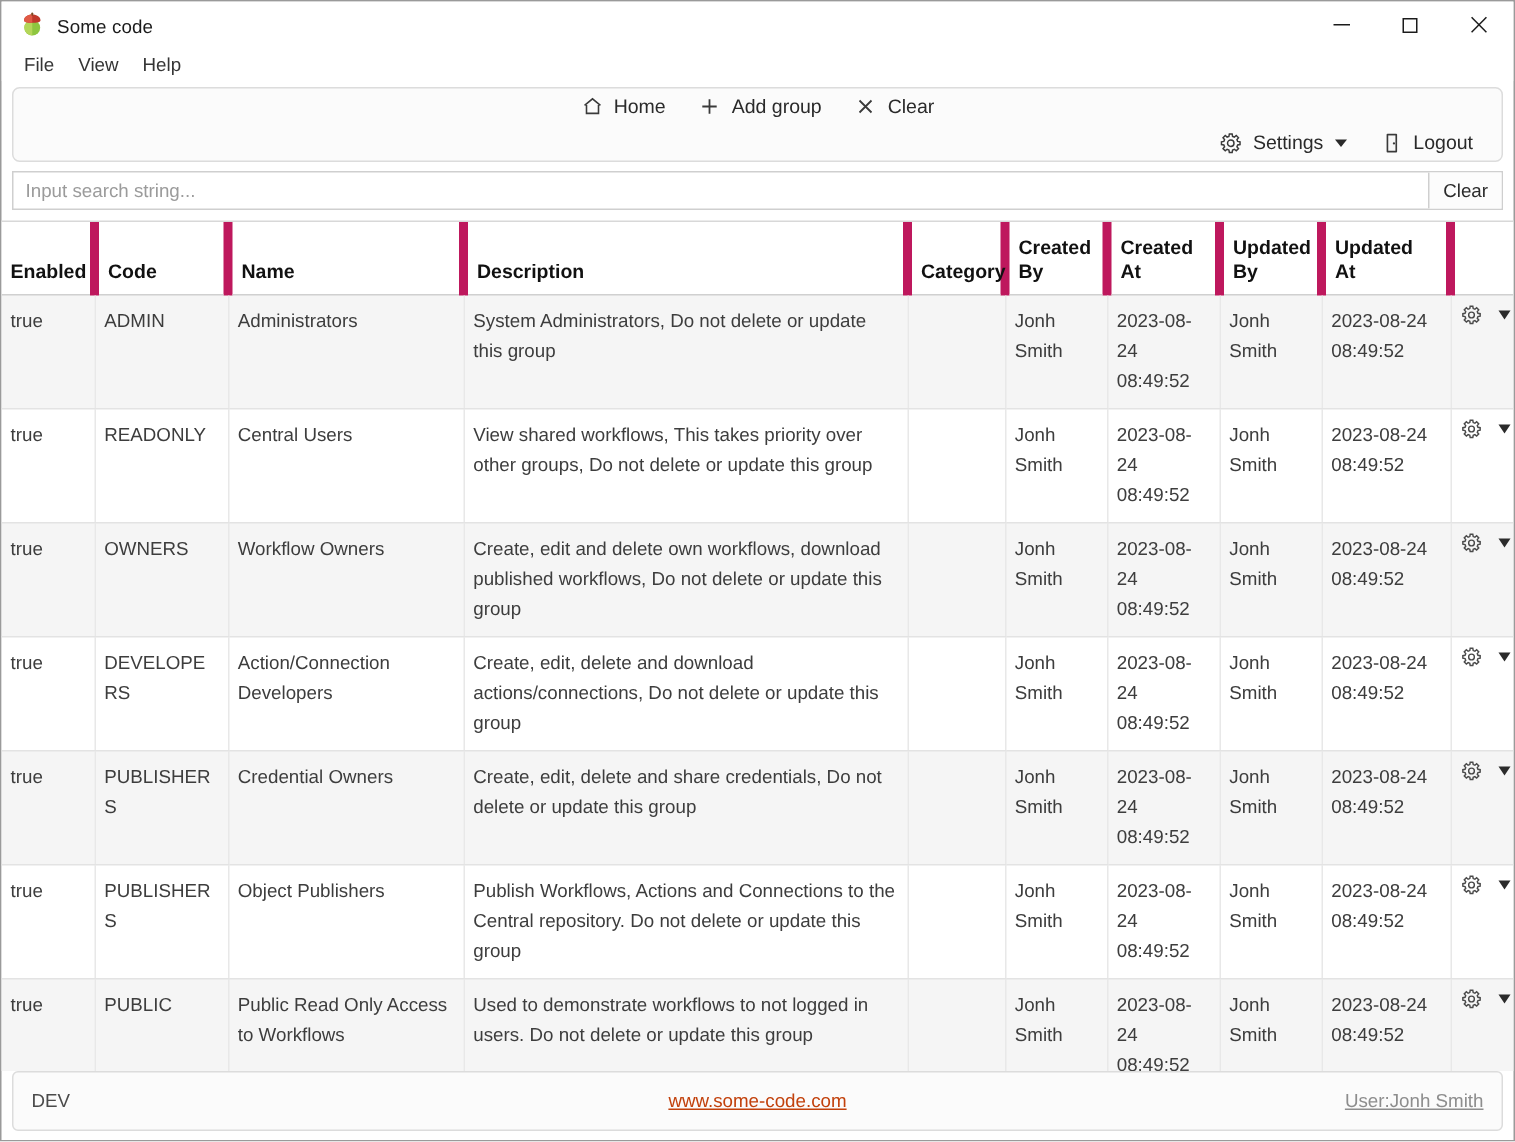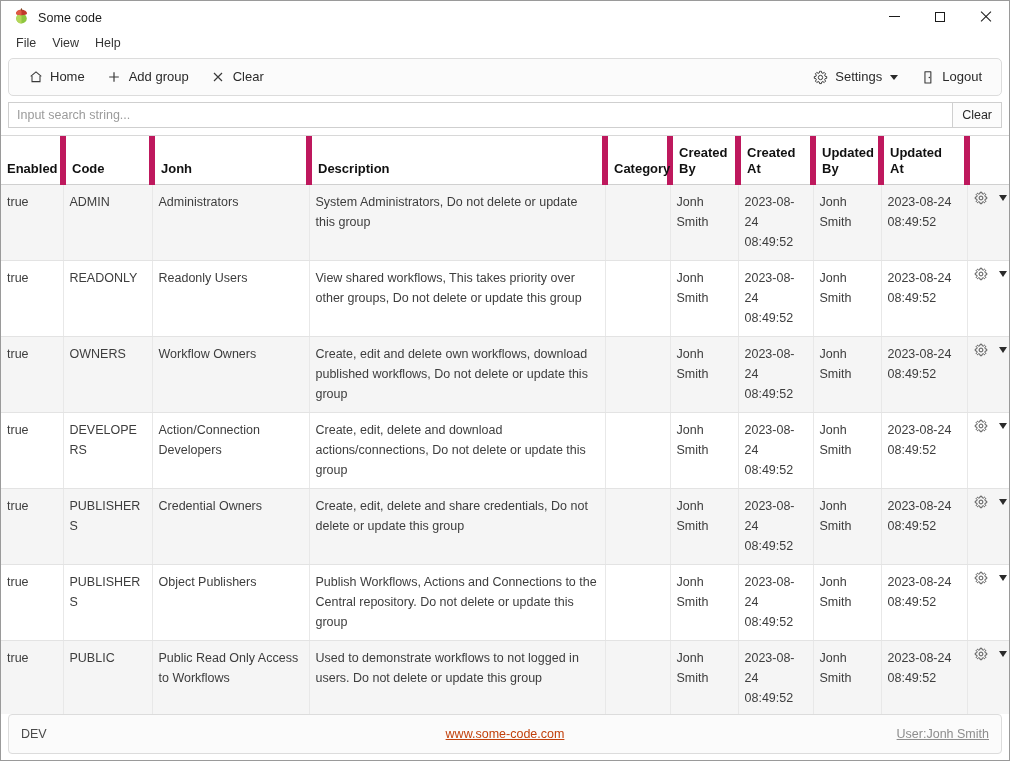--- a/index.html
+++ b/index.html
@@ -53,26 +53,27 @@
   }
   .menu-item {
     font-size: 12.5px; color: #353535;
     padding: 2px 7px; border-radius: 3px;
     line-height: 15px;
   }
 
   
   .toolbar-wrap { padding: 4px 7px 0 7px; flex: 0 0 auto; }
   .toolbar {
-    height: 38px;
+    height: 50px;
     border: 1px solid #dcdcdc;
     border-radius: 5px;
     background: #fbfbfb;
     display: flex; align-items: center;
     padding: 0 10px;
+    flex-direction: column;
   }
   .tb-group { display: flex; align-items: center; gap: 4px; }
   .tb-group.right { margin-left: auto; }
   .tb-btn {
     display: flex; align-items: center; gap: 7px;
     padding: 3px 9px; border-radius: 4px;
     font-size: 13px; color: #2a2a2a; line-height: 18px;
     white-space: nowrap;
   }
   .tb-ico { width: 15px; height: 15px; display: flex; align-items: center; justify-content: center; flex: 0 0 15px; }
@@ -305,21 +306,21 @@
           <col class="col-cby">
           <col class="col-cat">
           <col class="col-uby">
         <col class="col-uat">
           <col class="col-actions">
       </colgroup>
       <thead>
         <tr>
           <th>Enabled</th>
           <th>Code</th>
-          <th>Jonh</th>
+          <th>Name</th>
           <th>Description</th>
           <th>Category</th>
           <th>Created By</th>
           <th>Created At</th>
           <th>Updated By</th>
           <th>Updated At</th>
           <th></th>
         </tr>
       </thead>
       <tbody id="grid-body">
@@ -343,21 +344,21 @@
                 </span>
                 <span class="row-caret-wrap">
                   <span class="row-caret"></span>
                 </span>
               </div>
             </td>
           </tr>
           <tr class="grid-row row-even">
             <td>true</td>
             <td>READONLY</td>
-            <td>Readonly Users</td>
+            <td>Central Users</td>
             <td>View shared workflows, This takes priority over other groups, Do not delete or update this group</td>
             <td></td>
             <td>Jonh Smith</td>
             <td>2023-08-24 08:49:52</td>
             <td>Jonh Smith</td>
             <td>2023-08-24 08:49:52</td>
             <td class="actions-cell">
               <div class="actions-inner">
                 <span class="gear-btn">
                   <svg width="14" height="14" viewBox="0 0 16 16" fill="none" stroke="#4a4a4a" stroke-width="1.1">

